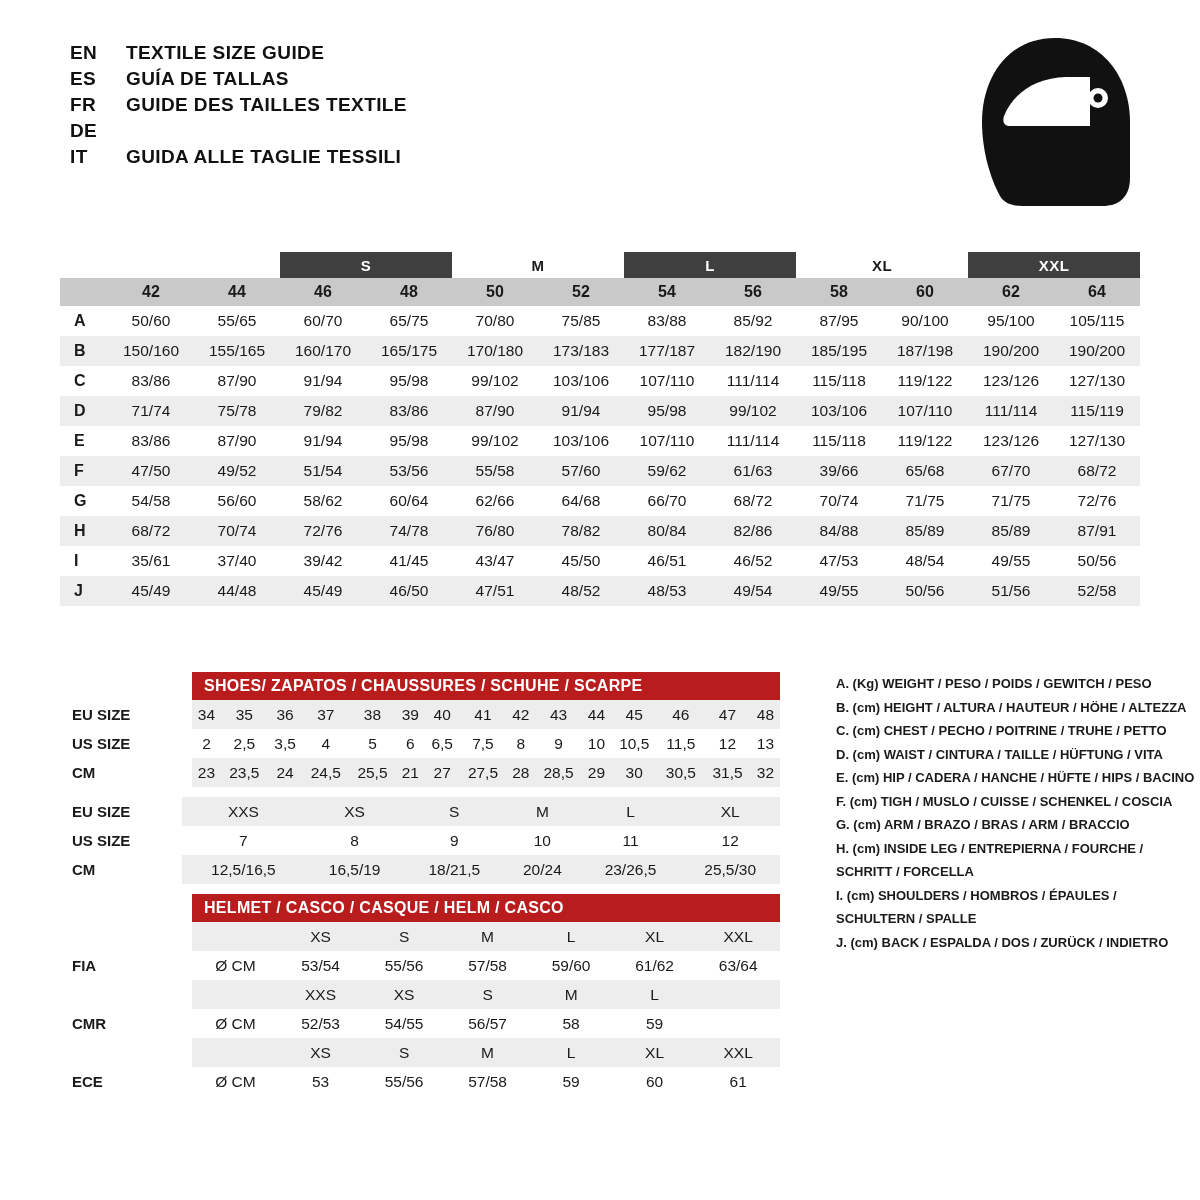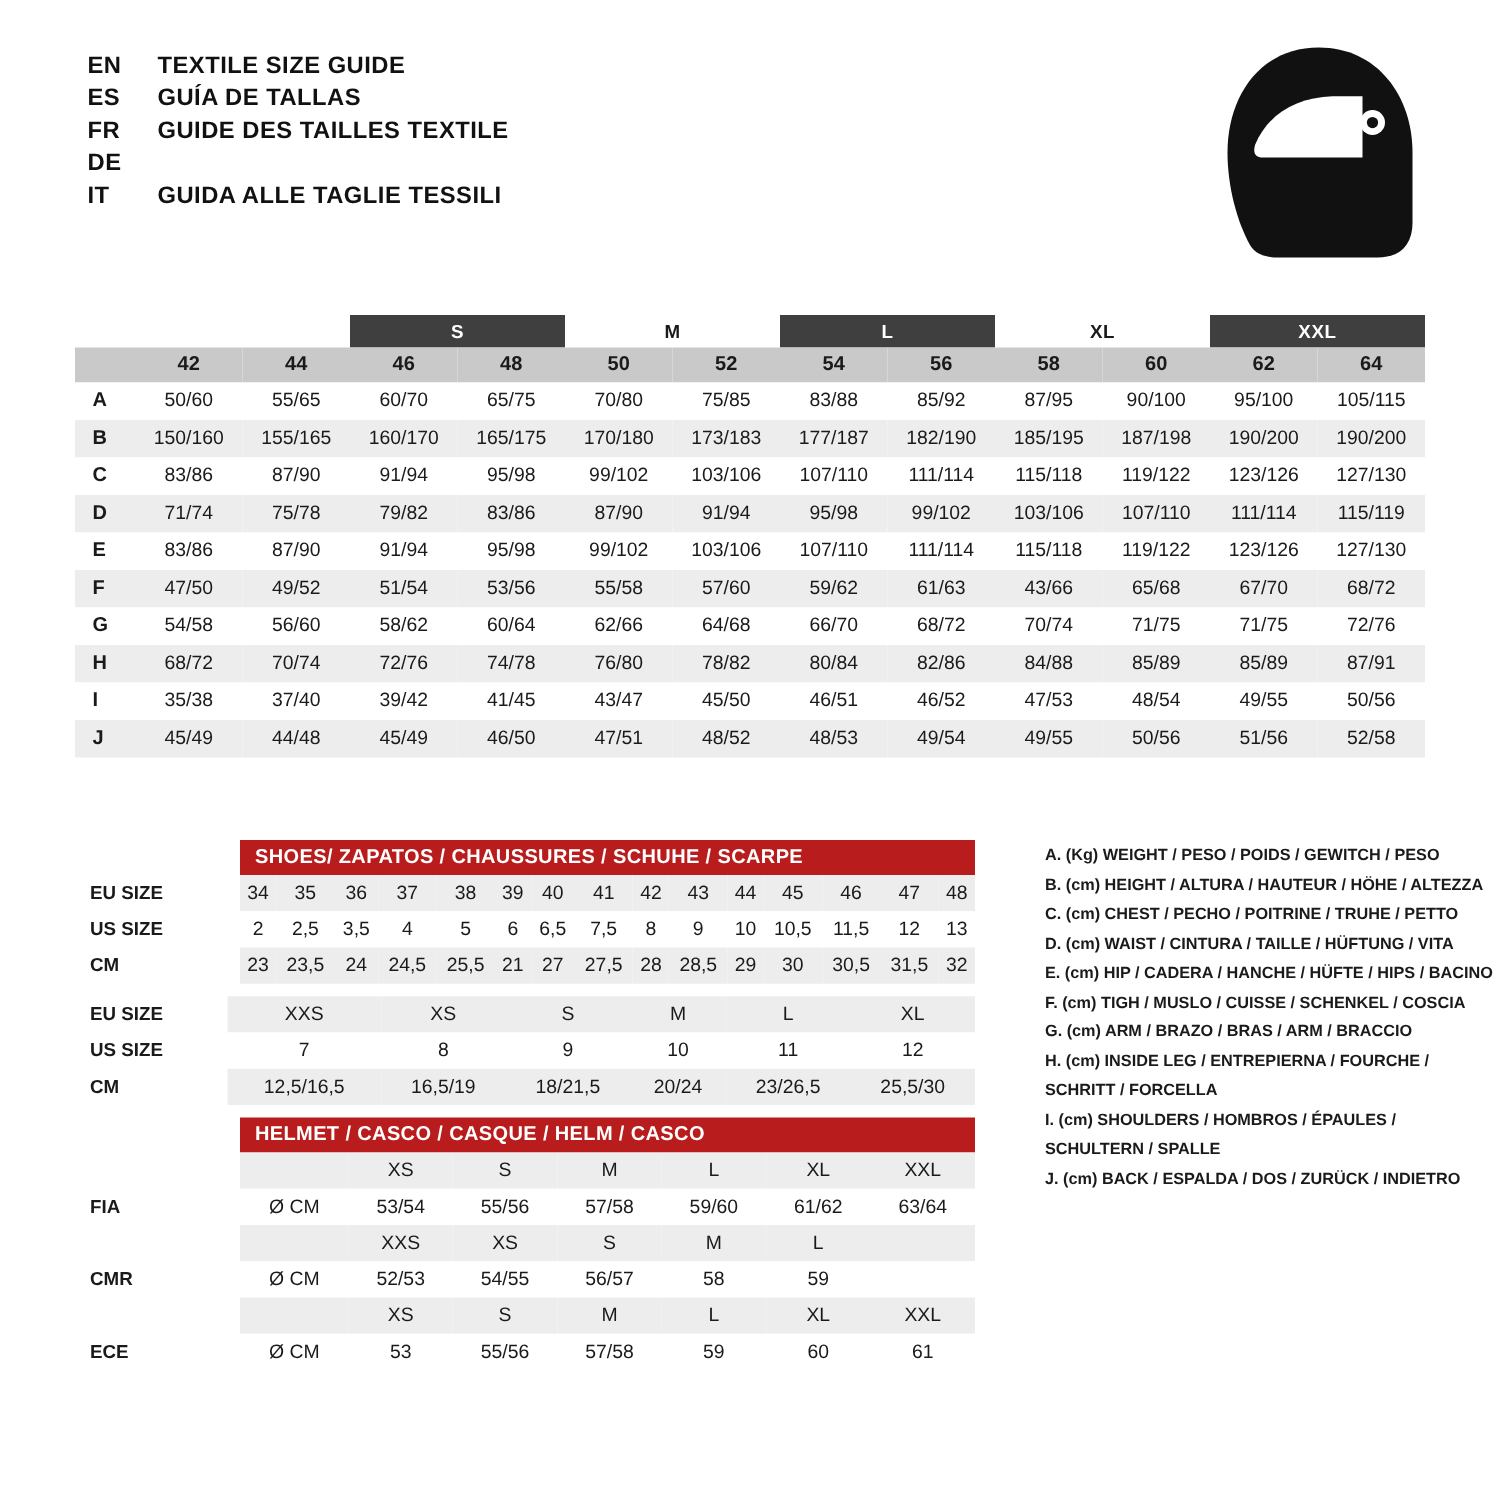--- a/index.html
+++ b/index.html
@@ -304,21 +304,21 @@
       <tr class="odd">
         <td class="rowlbl">F</td>
         <td>47/50</td>
         <td>49/52</td>
         <td>51/54</td>
         <td>53/56</td>
         <td>55/58</td>
         <td>57/60</td>
         <td>59/62</td>
         <td>61/63</td>
-        <td>43/66</td>
+        <td>39/66</td>
         <td>65/68</td>
         <td>67/70</td>
         <td>68/72</td>
       </tr>
       <tr class="even">
         <td class="rowlbl">G</td>
         <td>54/58</td>
         <td>56/60</td>
         <td>58/62</td>
         <td>60/64</td>
@@ -341,21 +341,21 @@
         <td>78/82</td>
         <td>80/84</td>
         <td>82/86</td>
         <td>84/88</td>
         <td>85/89</td>
         <td>85/89</td>
         <td>87/91</td>
       </tr>
       <tr class="even">
         <td class="rowlbl">I</td>
-        <td>35/38</td>
+        <td>35/61</td>
         <td>37/40</td>
         <td>39/42</td>
         <td>41/45</td>
         <td>43/47</td>
         <td>45/50</td>
         <td>46/51</td>
         <td>46/52</td>
         <td>47/53</td>
         <td>48/54</td>
         <td>49/55</td>

